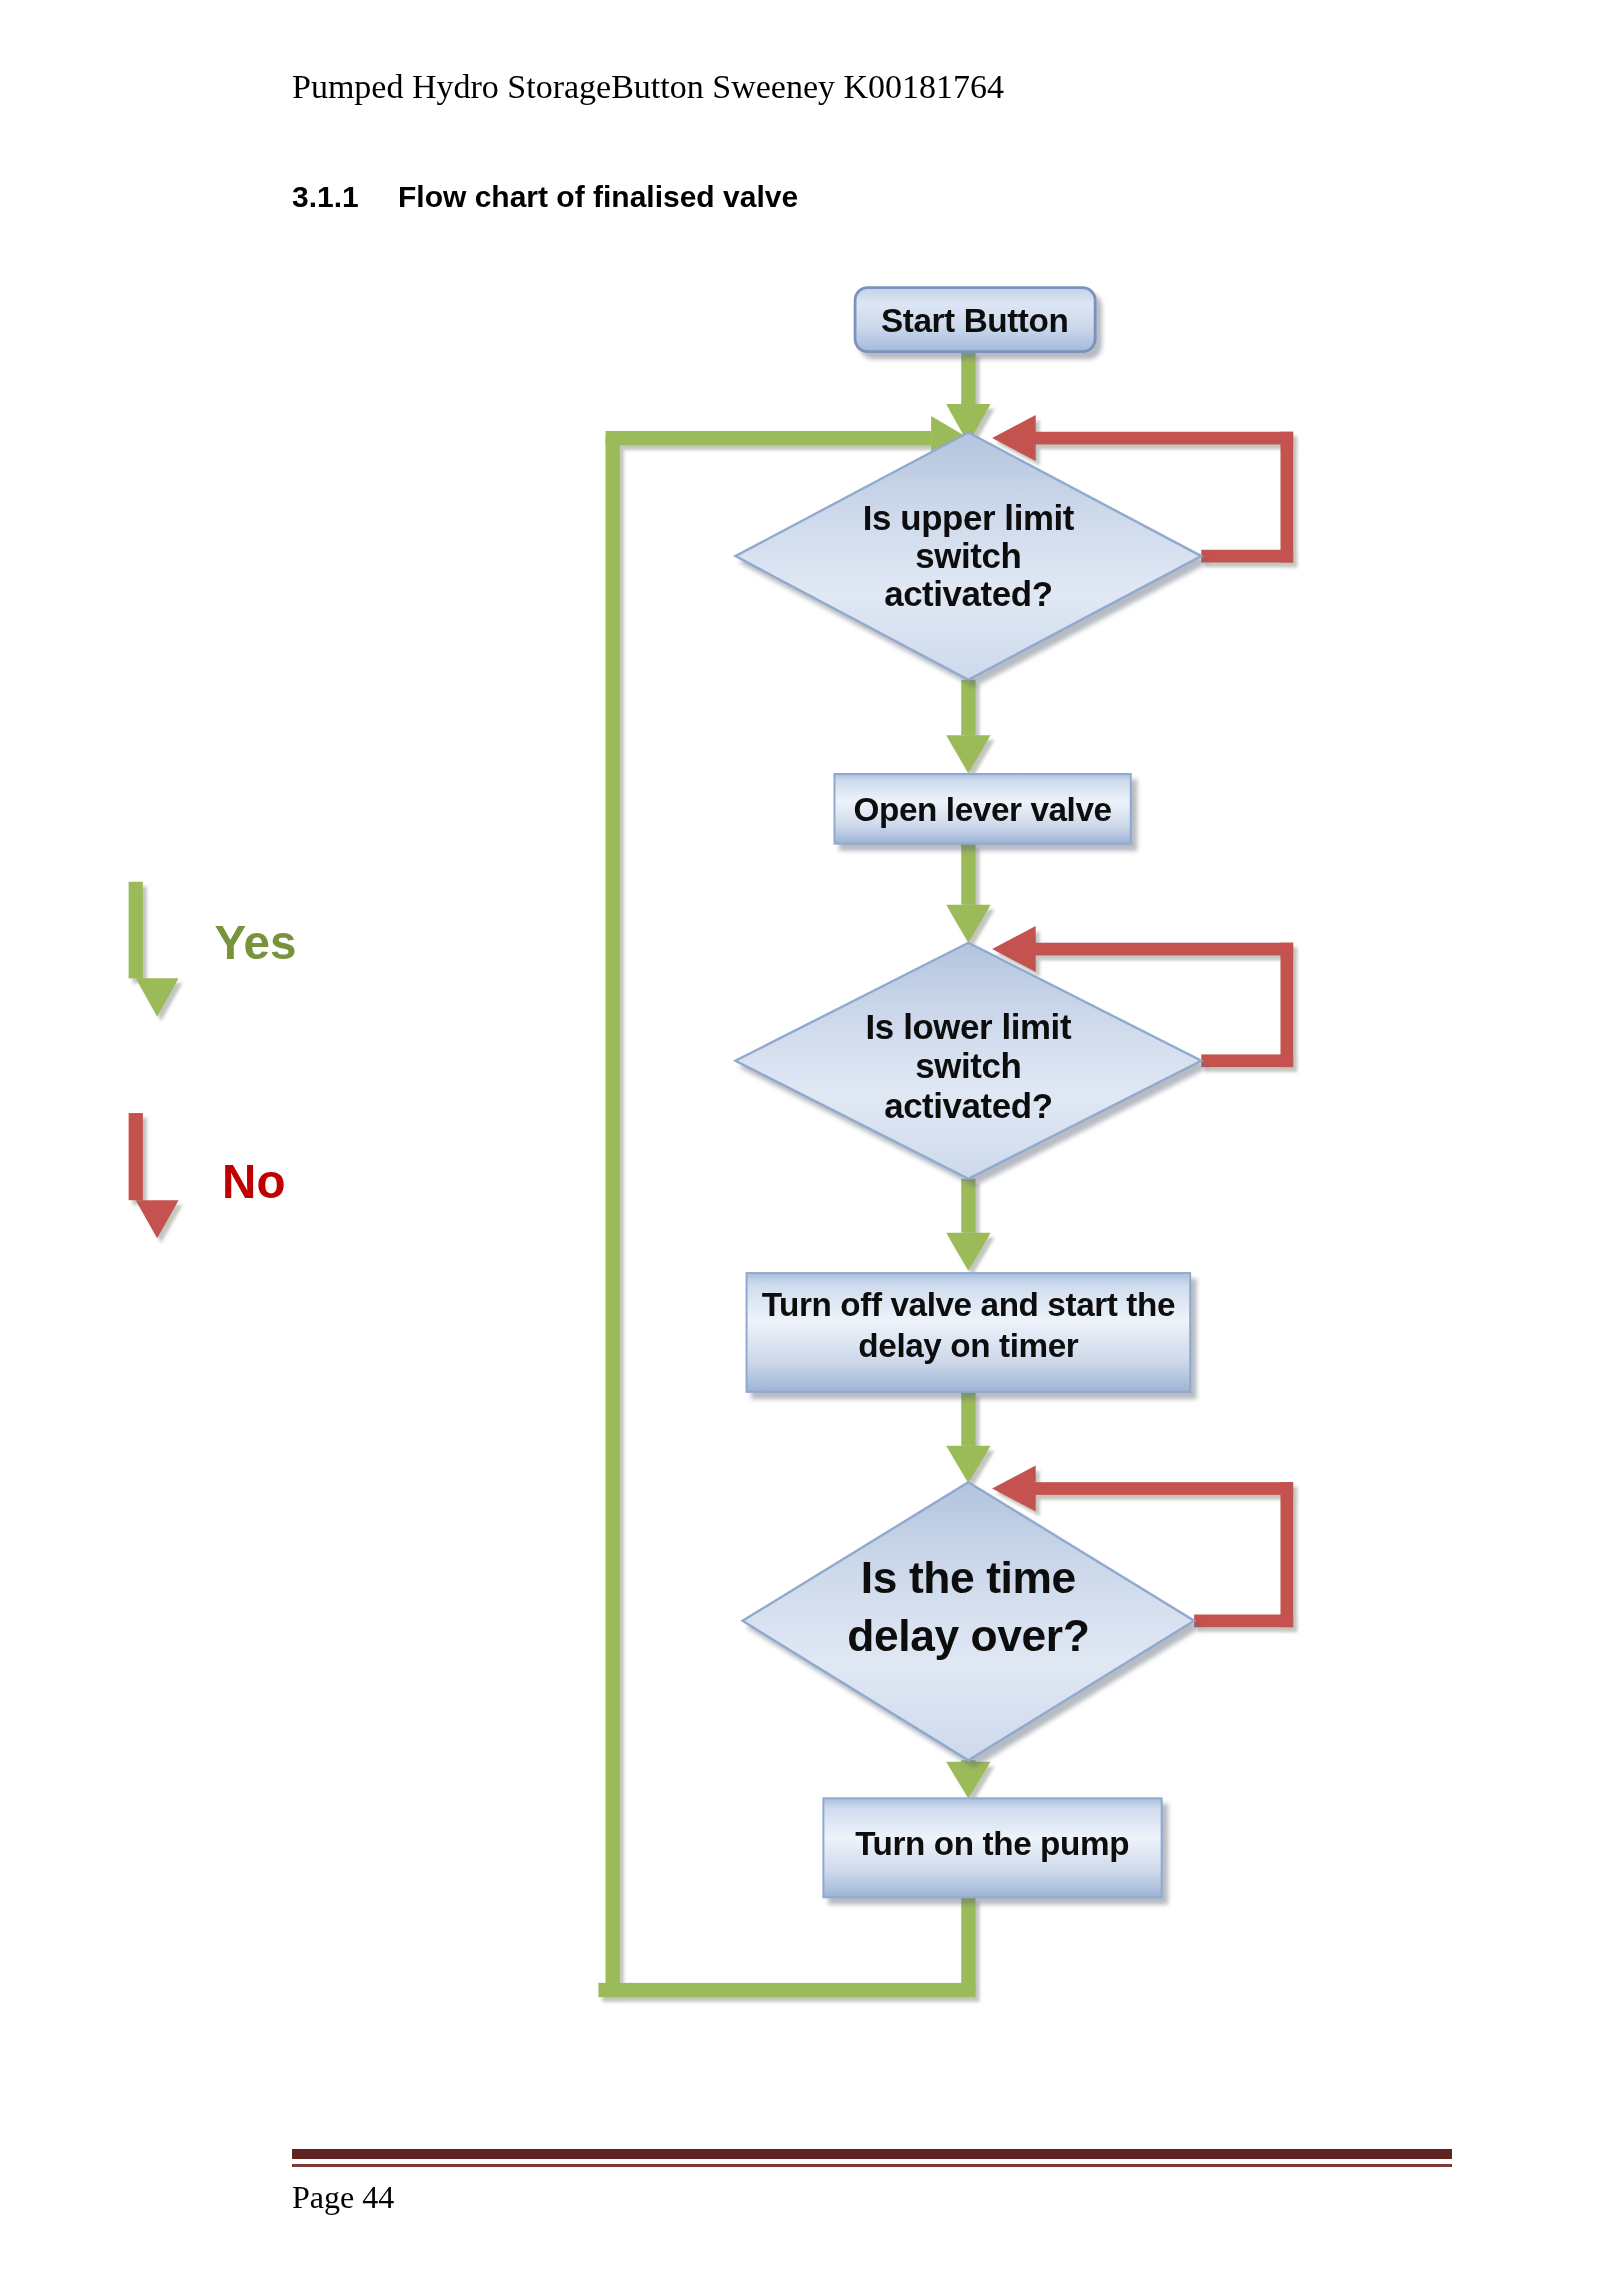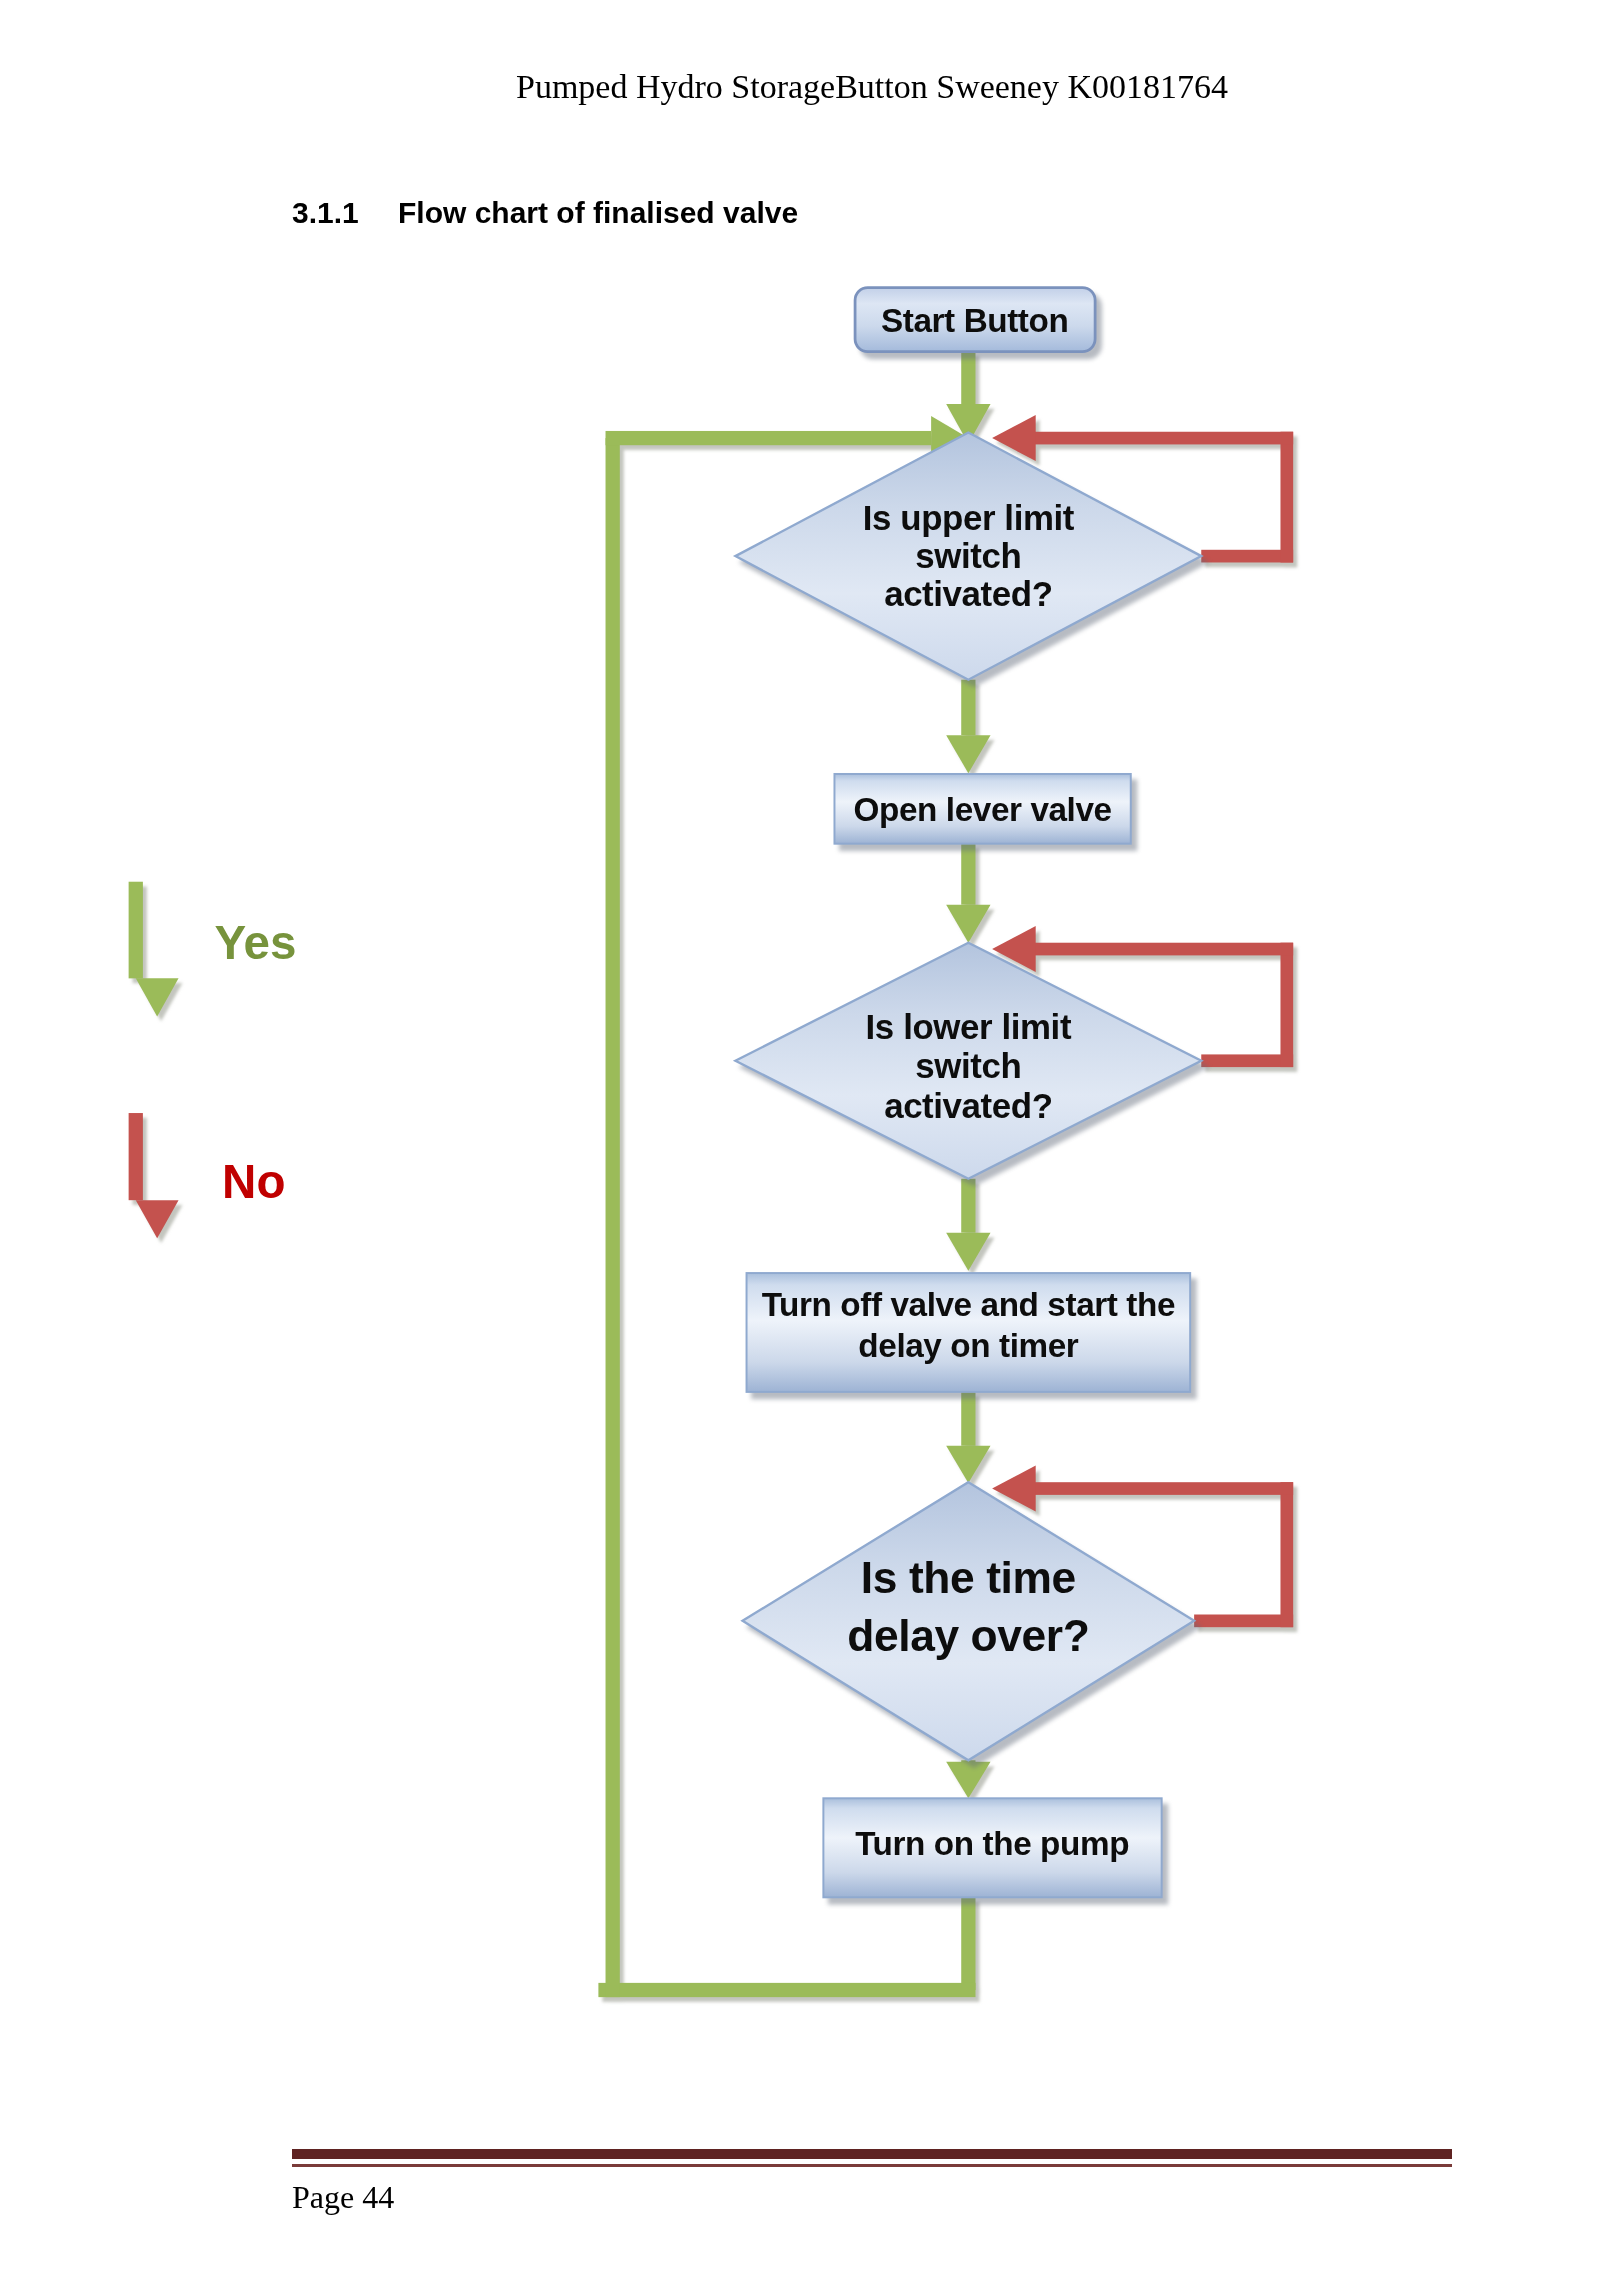--- a/index.html
+++ b/index.html
@@ -5,26 +5,26 @@
   html,body{margin:0;padding:0;background:#e8e8e8;}
   .page{
     position:relative;
     width:1623px;height:2295px;
     background:#ffffff;
     font-family:"Liberation Sans", sans-serif;
     overflow:hidden;
   }
   .doc-header{
     position:absolute;left:292px;top:68px;width:1160px;
-    display:flex;justify-content:center;
+    display:flex;justify-content:flex-start;
     font-family:"Liberation Serif", serif;
     font-size:34px;color:#000;
   }
   .doc-heading{
-    position:absolute;left:292px;top:196px;
+    position:absolute;left:292px;top:180px;
     font-family:"Liberation Sans", sans-serif;
     font-weight:bold;font-size:30px;color:#000;
     display:flex;
     justify-content:space-between;
   }
   .doc-heading .num{width:106px;}
   svg.flow{position:absolute;left:0;top:0;}
   .shape{filter:drop-shadow(7px 8px 3px rgba(95,105,120,.45));}
   .band{filter:drop-shadow(5px 6px 2px rgba(135,140,125,.5));}
   .lbl{

